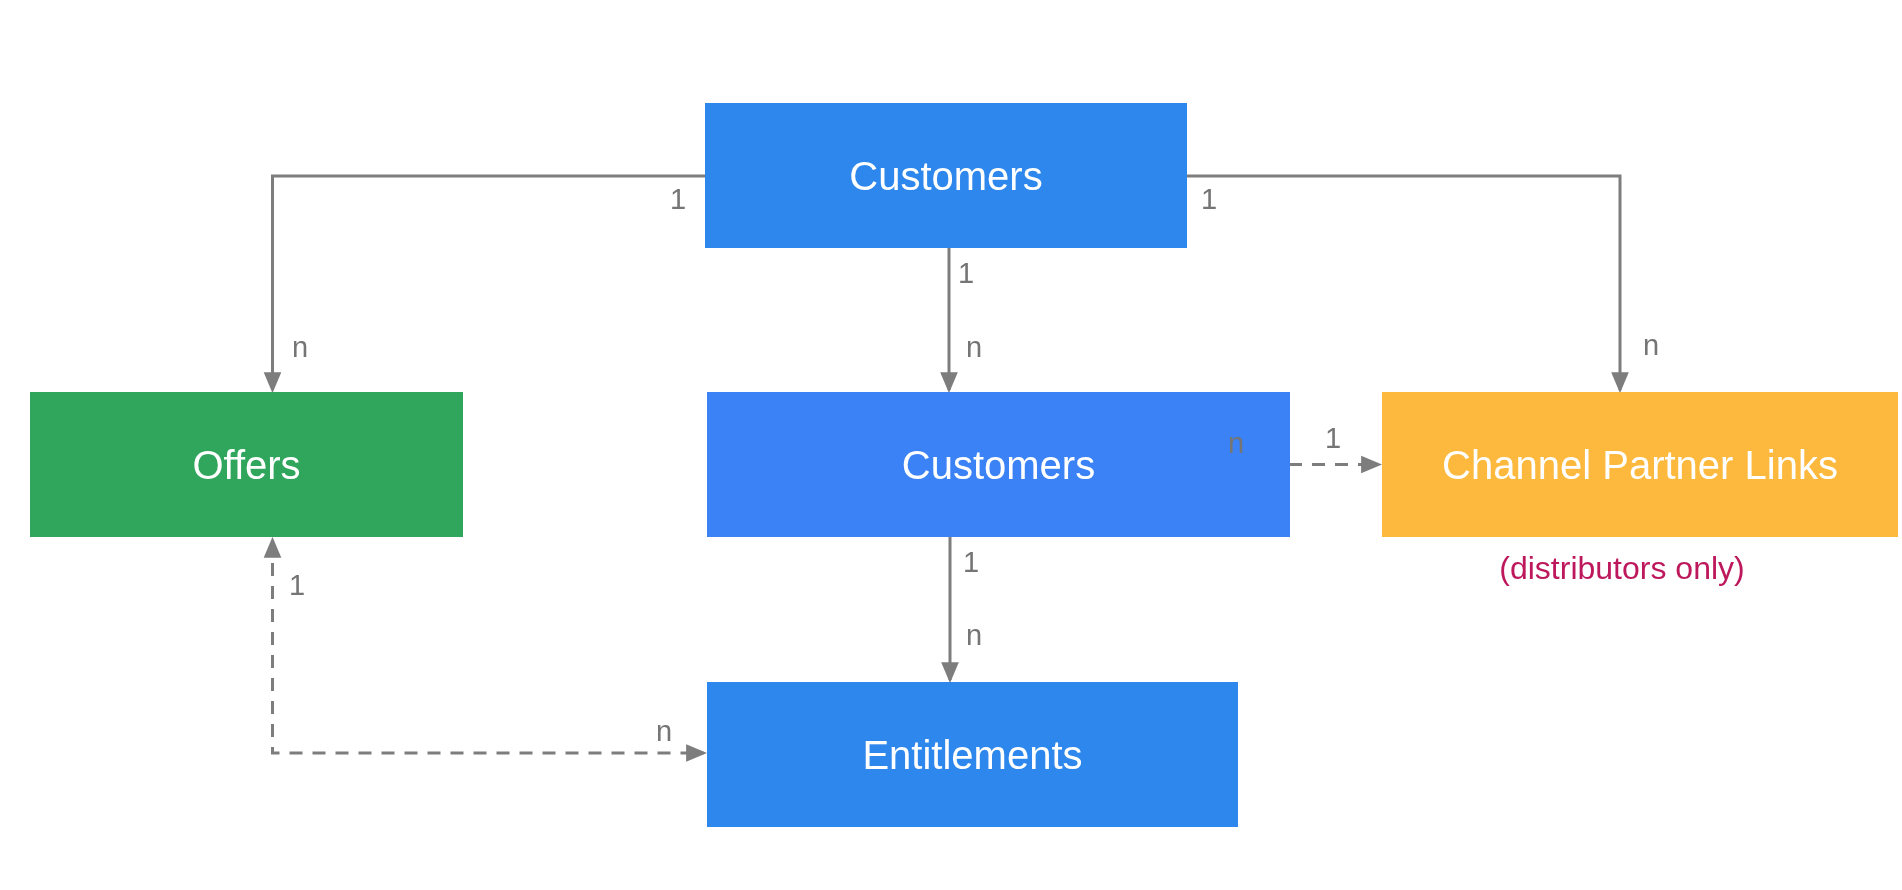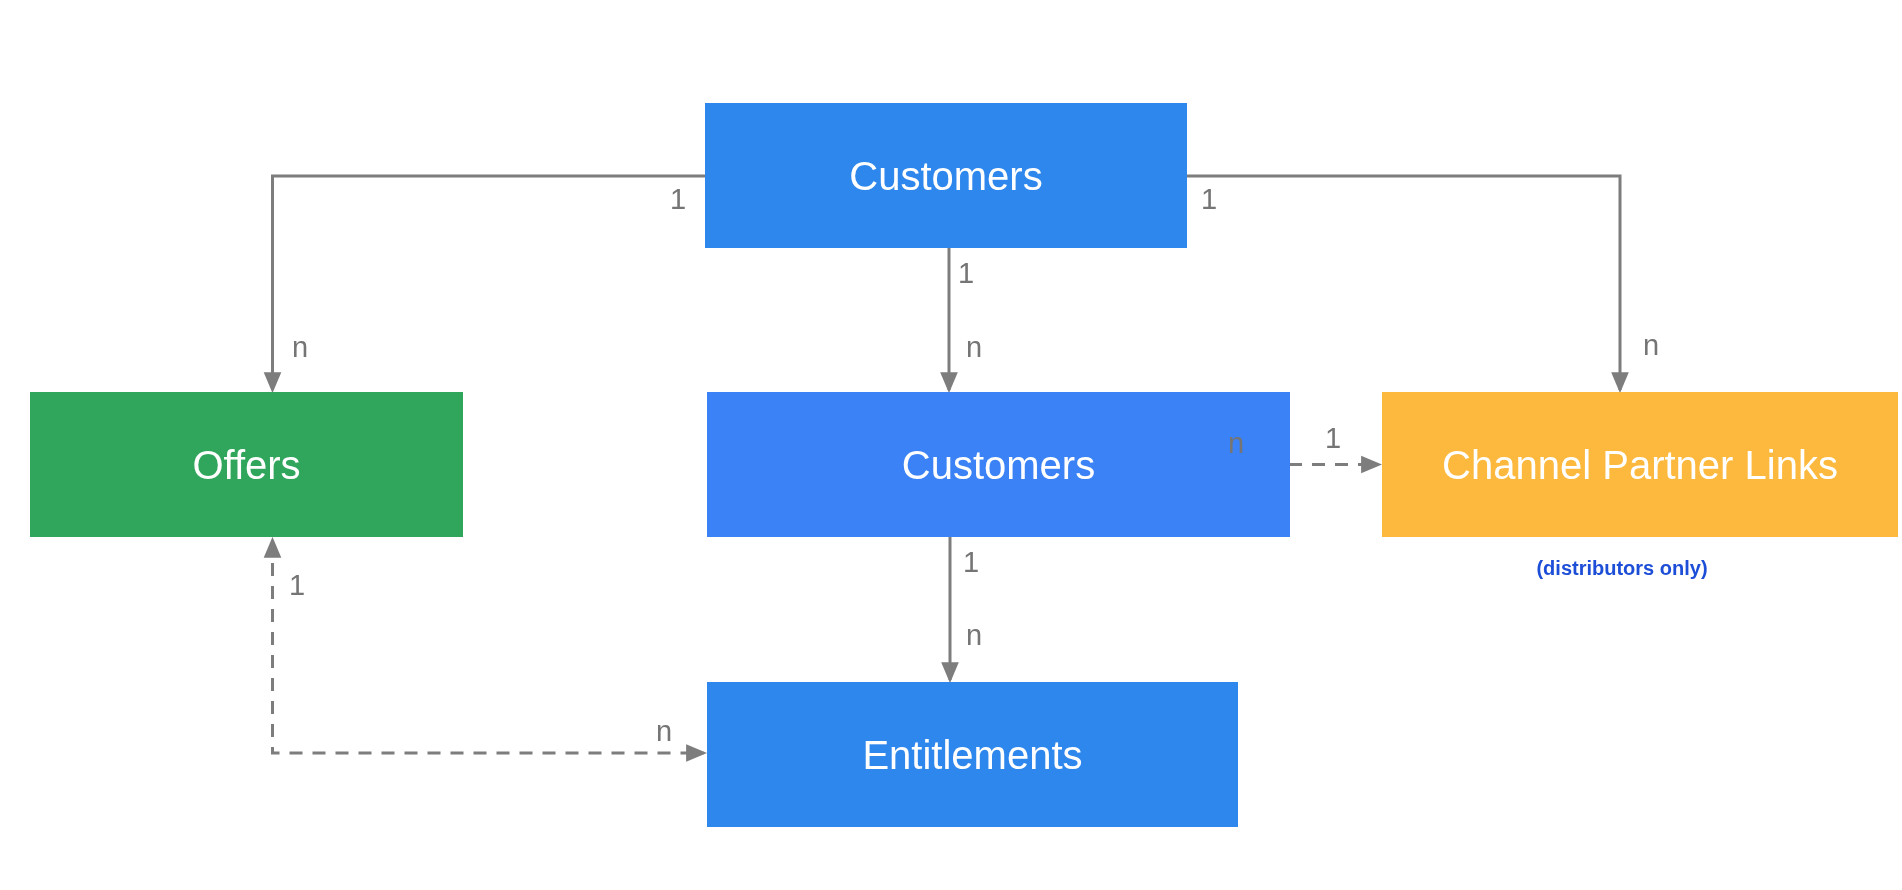--- a/index.html
+++ b/index.html
@@ -47,25 +47,24 @@
     position: absolute;
     transform: translate(-50%, -50%);
     color: #757575;
     font-size: 29px;
     line-height: 1;
     white-space: nowrap;
   }
   .caption {
     position: absolute;
     transform: translate(-50%, -50%);
-    color: #1d4ed8;
-    font-size: 20px;
+    color: #be185d;
+    font-size: 32px;
     line-height: 1;
     white-space: nowrap;
-    font-weight: bold;
   }
 </style>
 </head>
 <body>
 
 <div class="canvas">
 
   <svg class="edges-layer" width="1902" height="890" viewBox="0 0 1902 890" xmlns="http://www.w3.org/2000/svg">
     <defs>
       <marker id="arrowhead" viewBox="0 0 10 10" refX="8.5" refY="5" markerWidth="7" markerHeight="7" orient="auto-start-reverse">

